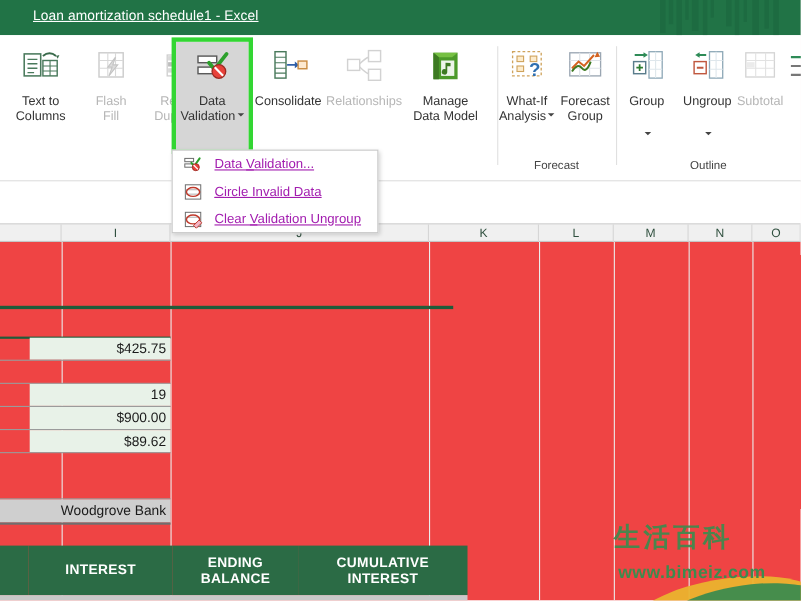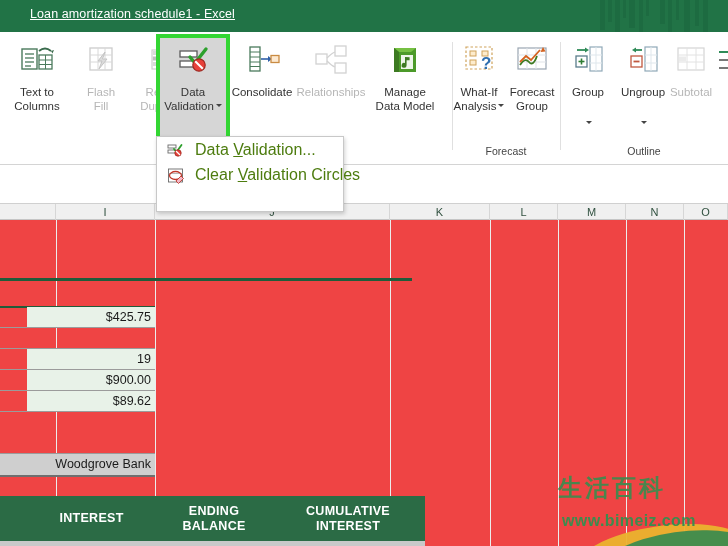--- a/index.html
+++ b/index.html
@@ -66,21 +66,21 @@
 
   
   .menu {
     position: absolute; left: 156px; top: 136px; width: 188px; height: 76px;
     background: #ffffff; border: 1px solid #c8c8c8;
     box-shadow: 1px 2px 4px rgba(0,0,0,.18);
     z-index: 40;
   }
   .menu-item {
     position: relative; height: 25px; line-height: 25px;
-    padding-left: 38px; font-size: 16px; color: #4d7c0f; white-space: nowrap;
+    padding-left: 38px; font-size: 12px; color: #a21caf; white-space: nowrap; text-decoration: underline;
   }
   .menu-item .micon {
     position: absolute; left: 10px; top: 4px; width: 17px; height: 17px;
   }
   .menu-item u { text-decoration: underline; }
 
   
   .sheet {
     position: absolute; left: 0; top: 165px; width: 728px; height: 381px;
     background: #ffffff; overflow: hidden;
@@ -403,25 +403,36 @@
           <line x1="9" y1="9" x2="13" y2="13" stroke="#fff" stroke-width="1.2"></line>
         </svg>
       </span>
       <span><span>Data </span><u>V</u><span>alidation...</span></span>
     </div>
     <div class="menu-item">
       <span class="micon">
         <svg viewBox="0 0 17 17" width="17" height="17">
           <rect x="1.5" y="2" width="14" height="13" fill="#fff" stroke="#6b6b6b" stroke-width=".9"></rect>
           <line x1="1.5" y1="6.5" x2="15.5" y2="6.5" stroke="#9b9b9b" stroke-width=".7"></line>
+          <line x1="1.5" y1="10.5" x2="15.5" y2="10.5" stroke="#9b9b9b" stroke-width=".7"></line>
+          <ellipse cx="8.5" cy="8.5" rx="6" ry="4" fill="none" stroke="#c0392b" stroke-width="1.3"></ellipse>
+        </svg>
+      </span>
+      <span><span></span><u>C</u><span>ircle Invalid Data</span></span>
+    </div>
+    <div class="menu-item">
+      <span class="micon">
+        <svg viewBox="0 0 17 17" width="17" height="17">
+          <rect x="1.5" y="2" width="14" height="13" fill="#fff" stroke="#6b6b6b" stroke-width=".9"></rect>
+          <line x1="1.5" y1="6.5" x2="15.5" y2="6.5" stroke="#9b9b9b" stroke-width=".7"></line>
           <ellipse cx="8.5" cy="8.5" rx="6" ry="4" fill="none" stroke="#c0392b" stroke-width="1.3"></ellipse>
           <path d="M9 14 l5 -5 l2.5 2.5 l-5 5 z" fill="#f2b6c6" stroke="#c0392b" stroke-width=".9"></path>
         </svg>
       </span>
-      <span><span>Clear </span><u>V</u><span>alidation Circles</span></span>
+      <span><span>Clear </span><u>V</u><span>alidation Ungroup</span></span>
     </div>
   </div>
 
   <div class="sheet">
 
     <div class="colhead">
       <div class="cl" style="left:0px;   width:56px;"></div>
       <div class="cl" style="left:56px;  width:99px;">I</div>
       <div class="cl" style="left:155px; width:235px;">J</div>
       <div class="cl" style="left:390px; width:100px;">K</div>

